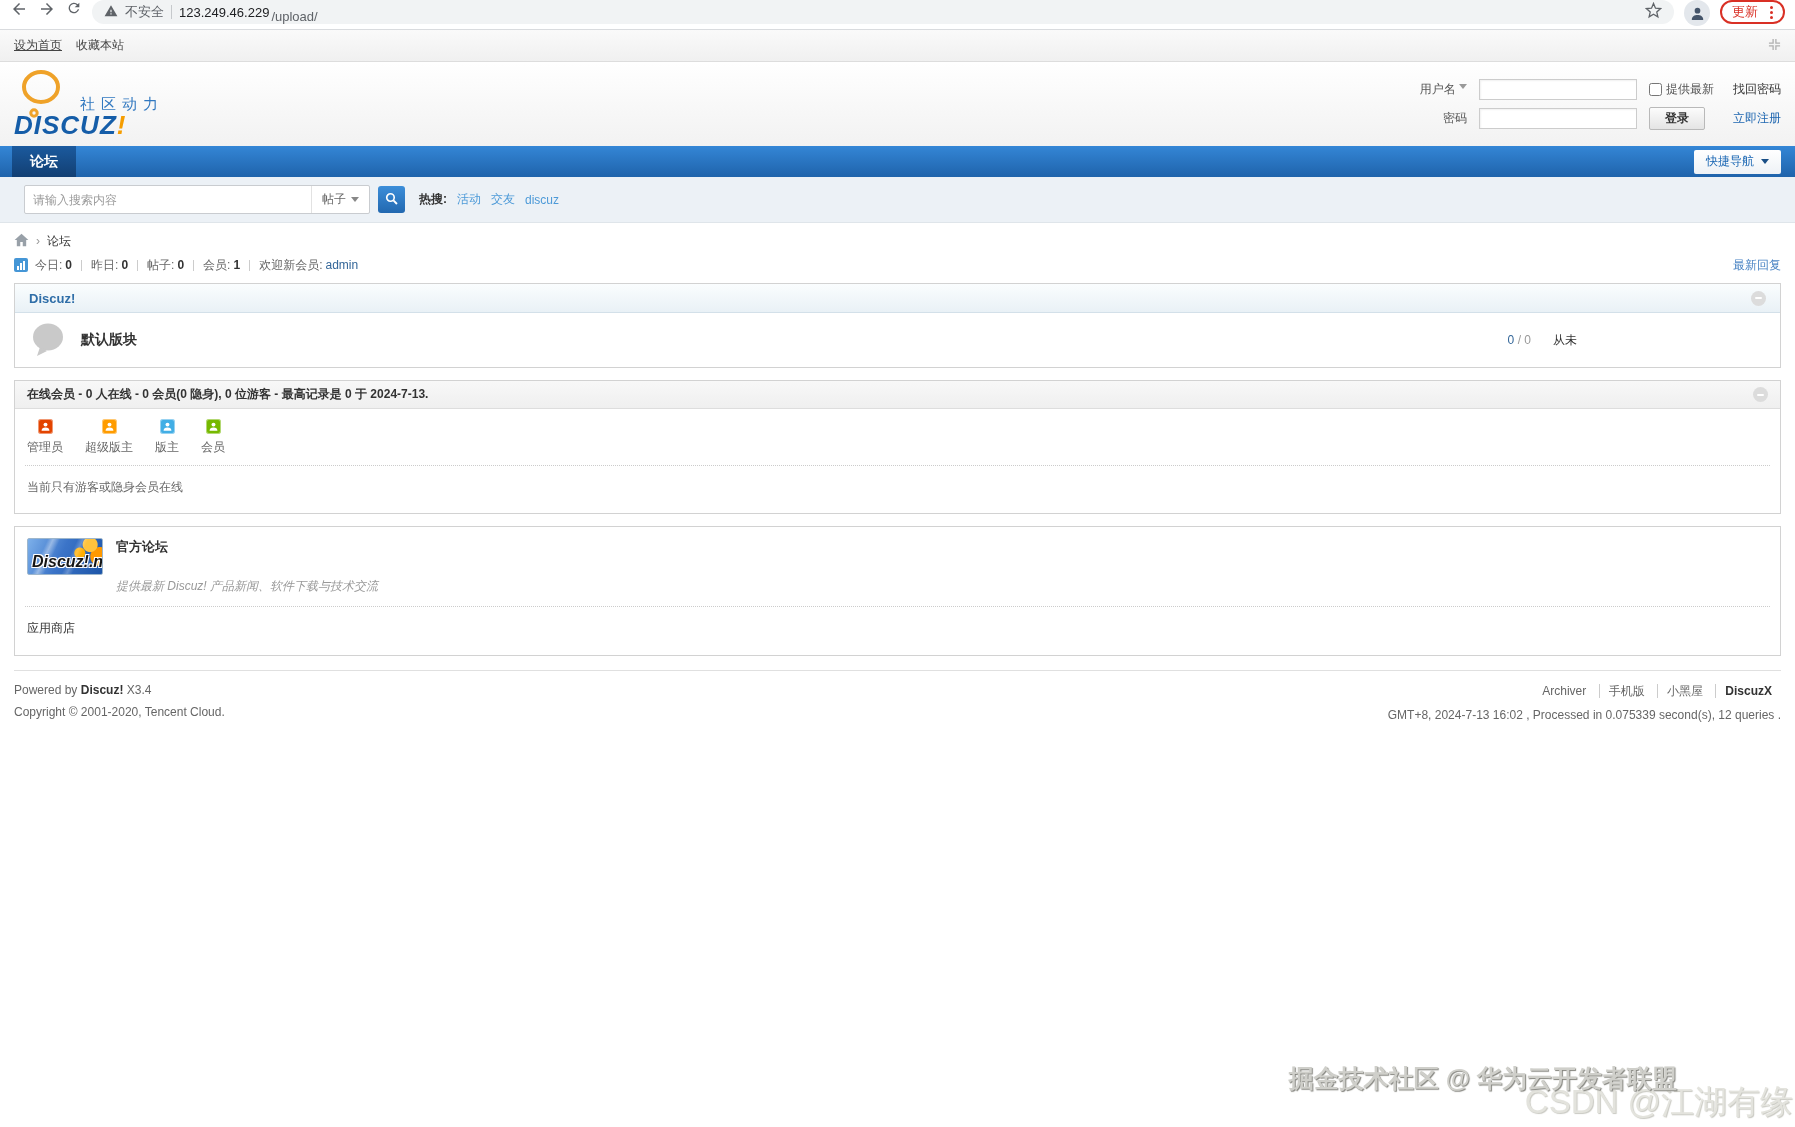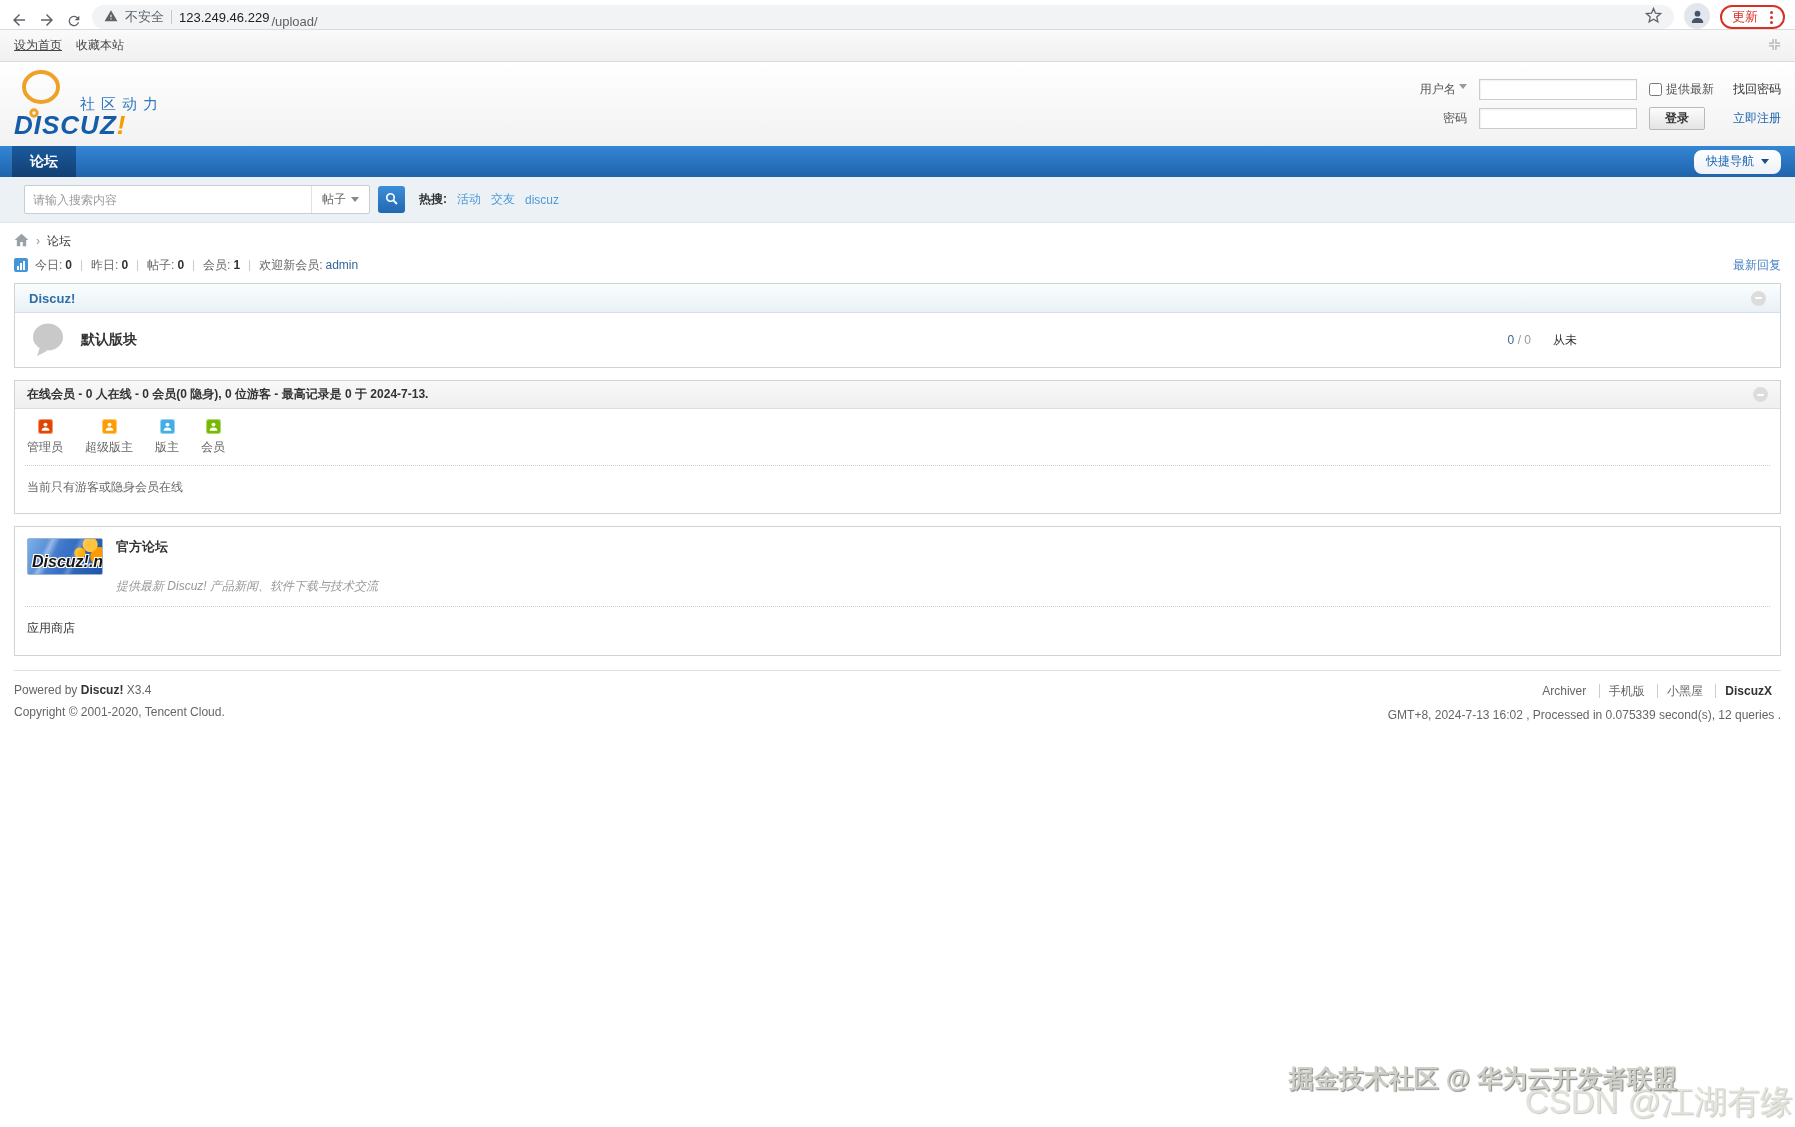--- a/index.html
+++ b/index.html
@@ -3,21 +3,21 @@
 <meta charset="utf-8">
 <style>
   * { margin:0; padding:0; box-sizing:border-box; }
   html,body { width:1795px; height:1127px; background:#fff; overflow:hidden;
     font-family:"Liberation Sans","DejaVu Sans",sans-serif; font-size:12px; color:#333; }
   a { text-decoration:none; cursor:pointer; }
   .spacer { flex:1; }
 
   
   .chrome { height:30px; background:#fff; border-bottom:1px solid #d9dbde;
-    display:flex; align-items:flex-end; gap:10px; padding:0 10px; }
+    display:flex; align-items:flex-start; gap:10px; padding:0 10px; }
   .nav-btn { display:inline-flex; align-items:center; cursor:pointer; }
   .omnibox { flex:1; height:24px; background:#f1f3f4; border-radius:13px;
     display:flex; align-items:center; gap:7px; padding:0 12px; }
   .omnibox .sec { color:#5f6368; font-size:13px; }
   .om-div { width:1px; height:14px; background:#c6c9cc; }
   .omnibox .host { color:#202124; font-size:13px; }
   .omnibox .path { color:#5f6368; font-size:13px; margin-left:-5px;margin-top:8px; }
   .avatar-btn { width:26px; height:26px; border-radius:50%; background:#e3e7ec;
     display:inline-flex; align-items:center; justify-content:center; cursor:pointer; }
   .update-chip { height:24px; border:2px solid #d93025; border-radius:13px; background:#fff;
@@ -57,21 +57,21 @@
   .lnk-forgot { color:#333; white-space:nowrap; }
   .lnk-reg { color:#1e66b0; white-space:nowrap; }
 
   
   .navbar { height:31px; background:linear-gradient(#3486d6,#1f63ab);
     display:flex; align-items:center; padding:0 14px; }
   .navbar .tab { height:31px; line-height:31px; padding:0 18px; margin-left:-2px;
     background:linear-gradient(#1b5a9e,#123f73); color:#fff; font-size:14px;
     font-weight:bold; cursor:pointer; }
   .quick-nav { margin-left:auto; height:23px; background:linear-gradient(#ffffff,#eef2f6);
-    border-radius:8px; display:flex; align-items:center; gap:7px; padding:12px 12px;
+    border-radius:2px; display:flex; align-items:center; gap:7px; padding:12px 12px;
     color:#1a66b3; cursor:pointer; }
   .caret { display:inline-block; width:0; height:0; border:4px solid transparent;
     border-top:5px solid #888; margin-top:4px; }
   .caret.blue { border-top-color:#1a4f86; }
 
   
   .search-strip { height:46px; background:#ecf1f6; border-bottom:1px solid #dfe5ea;
     display:flex; align-items:center; padding:0 24px; }
   .search-box { width:346px; height:29px; background:#fff; border:1px solid #c9ccd0;
     border-radius:2px; display:flex; align-items:center; }

